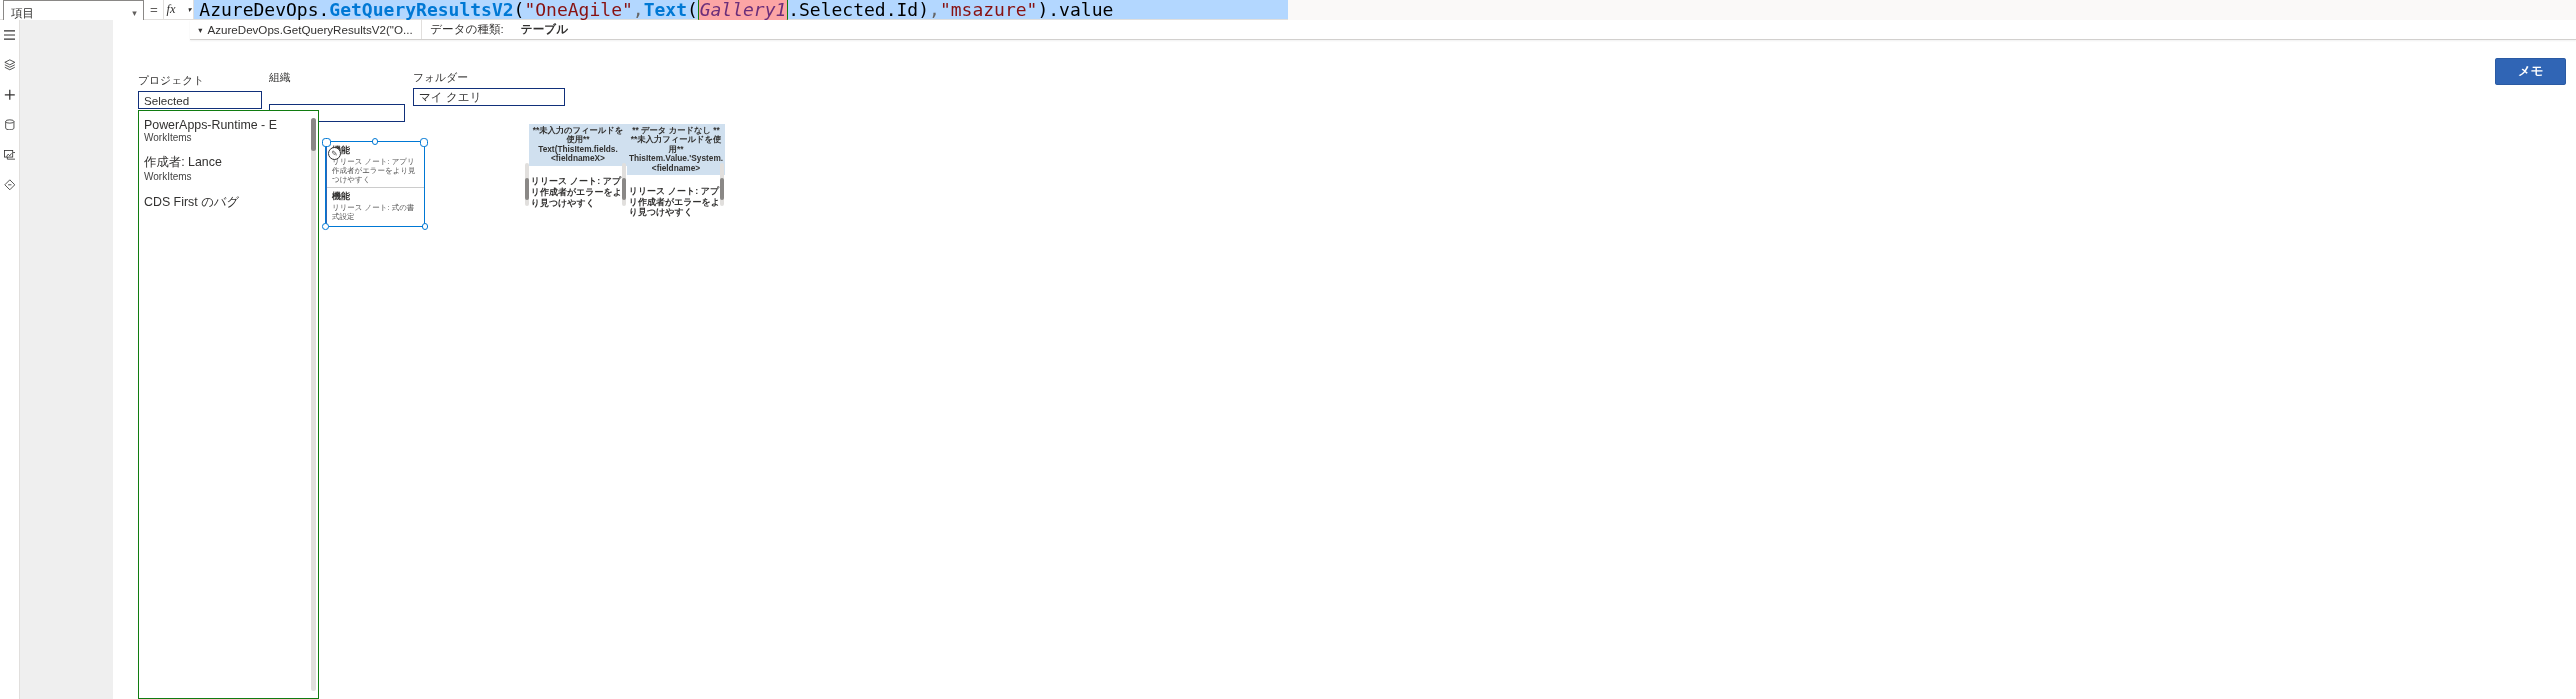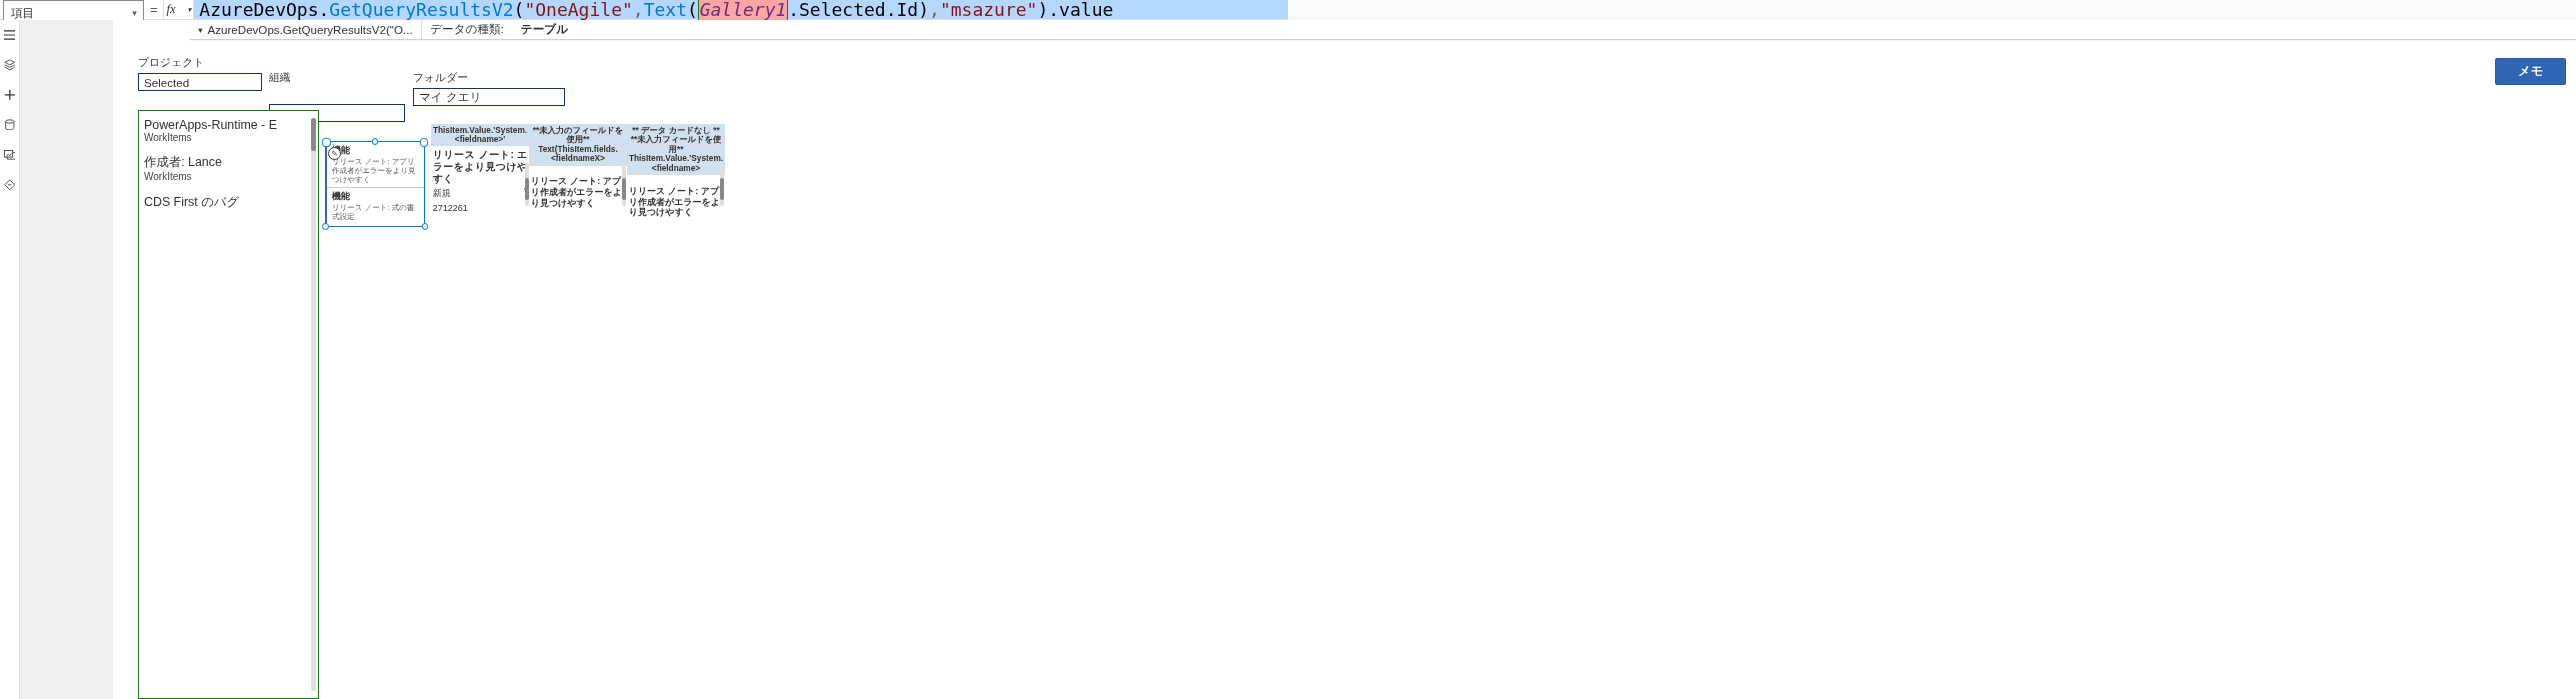--- a/index.html
+++ b/index.html
@@ -5,21 +5,21 @@
 * { box-sizing: border-box; margin: 0; padding: 0; }
 body { font-family: "Segoe UI", "Yu Gothic", "Meiryo", sans-serif; font-size: 11.6px; background: #faf9f8; color: #323130; width: 1288px; height: 350px; overflow: hidden; }
 
 
 .formula-row { display: flex; align-items: stretch; height: 20px; background: #fff; border-bottom: 0.8px solid #e1dfdd; }
 .prop-dropdown { width: 141px; border: 0.8px solid #8a8886; background: #fff; display: flex; align-items: center; padding: 0 6.6px; margin: 0 0 0 3.3px; height: 26px; justify-content: space-between; }
 .prop-dropdown .chev { font-size: 9px; color: #605e5c; }
 .eq { width: 20px; display: flex; align-items: center; justify-content: center; border-right: 0.8px solid #e1dfdd; color: #605e5c; font-size: 13.3px; }
 .fx { width: 30px; display: flex; align-items: center; justify-content: center; border-right: 0.8px solid #e1dfdd; font-style: italic; font-family: Georgia, serif; font-size: 12.4px; gap: 12px; }
 .formula { flex: 1; display: flex; align-items: center; padding: 0 5px; font-family: "Segoe UI", Consolas, monospace; font-size: 18px; background: #b3d7ff; white-space: nowrap; }
-.formula .t-blue { color: #0078d4; }
+.formula .t-blue { color: #0078d4; font-weight: bold; }
 .formula .t-darkred { color: #881111; }
 .formula .t-gray { color: #666; }
 .formula .t-black { color: #000; }
 .formula .boxed { border: 0.8px solid #107c10; border-radius: 1.7px; padding: 0 0.8px; background: #fca5a5; font-style: italic; color: #6b2e7a; }
 
 
 .isense-row { position: absolute; left: 190px; top: 20px; right: 0; display: flex; align-items: center; height: 20px; background: #fff; border-bottom: 0.8px solid #d2d0ce; z-index: 5; box-shadow: 0 0.8px 1.7px rgba(0,0,0,.06); }
 .isense-left { display: flex; align-items: center; gap: 5px; padding: 0 8.3px; flex: 0 0 192px; border-right: 0.8px solid #e1dfdd; height: 100%; }
 .isense-left .chev { font-size: 8.3px; }
 .isense-right { padding: 0 8.3px; display: flex; align-items: center; gap: 17px; }
@@ -31,21 +31,21 @@
 
 .canvas { position: absolute; left: 20px; top: 20px; right: 0; bottom: 0; background: #efefef; }
 .sheet { position: absolute; left: 93px; top: 0; right: 0; bottom: 0; background: #fff; }
 
 
 .memo-btn { position: absolute; right: 10px; top: 38px; background: #3065b5; color: #fff; border: 0.8px solid #2a5aa3; padding: 4.1px 21.6px; font-size: 12.4px; font-weight: 600; border-radius: 1.7px; }
 
 
 .fld-label { font-size: 10.8px; color: #323130; }
 .fld { border: 1.2px solid #11307a; background: #fff; padding: 2.5px 5px; font-size: 11.6px; color: #323130; height: 18px; display: flex; align-items: center; }
-.grp-project { position: absolute; left: 25px; top: 36px; }
+.grp-project { position: absolute; left: 25px; top: 54px; }
 .grp-org { position: absolute; left: 156px; top: 51px; }
 .grp-folder { position: absolute; left: 300px; top: 51px; }
 .fld.project { width: 124px; margin-top: 3.3px; }
 .fld.org { width: 136px; margin-top: 19px; }
 .fld.folder { width: 152px; margin-top: 3.3px; }
 
 
 .gallery { position: absolute; left: 25px; top: 90px; width: 181px; bottom: 0; border: 1.7px solid #107c10; background: #fff; overflow: hidden; padding: 6.6px 8.3px 0 5px; }
 .g-item { margin-bottom: 11.6px; }
 .g-title { font-size: 12.4px; white-space: nowrap; }
@@ -217,29 +217,20 @@
         <div class="k">機能</div>
         <div class="d">リリース ノート: アプリ作成者がエラーをより見つけやすく</div>
         <div class="sep"></div>
         <div class="k">機能</div>
         <div class="d">リリース ノート: 式の書式設定</div>
       </div>
       <span class="sel-handle-b sel-hL"></span>
       <span class="sel-handle-b sel-hR"></span>
     </div>
 
-    <div class="card c1">
-      <div class="hdr">ThisItem.Value.'System.&lt;fieldname&gt;'</div>
-      <div class="body">
-        <div class="big">リリース ノート: エラーをより見つけやすく</div>
-        <span class="dd">▾</span>
-        <div class="row">新規</div>
-        <div class="row">2712261</div>
-      </div>
-    </div>
     <div class="vscroll vs1">
         <div class="th"></div>
       </div>
 
     <div class="card c2">
       <div class="hdr">**未入力のフィールドを使用** Text(ThisItem.fields.&lt;fieldnameX&gt;</div>
       <div class="body">
         <div style="height:8.3px"></div>
         <div class="rowb">リリース ノート: アプリ作成者がエラーをより見つけやすく</div>
       </div>

